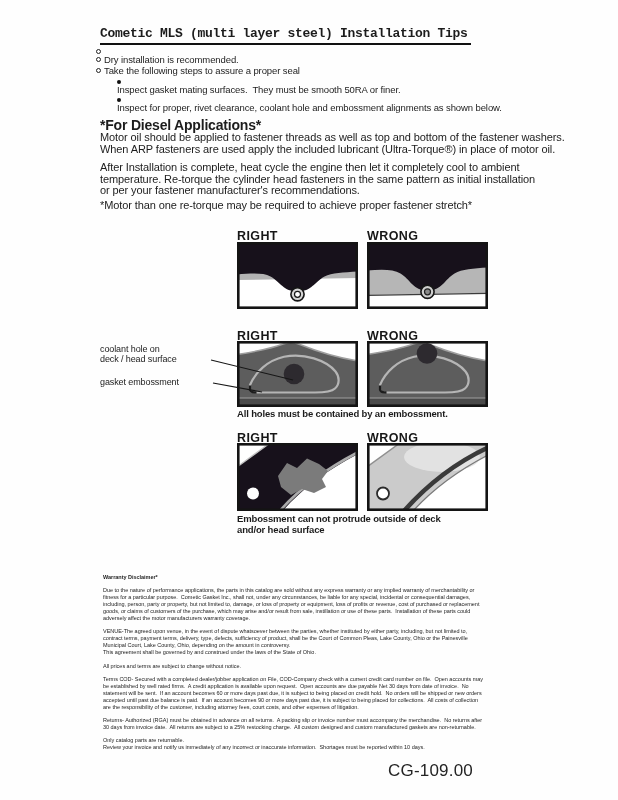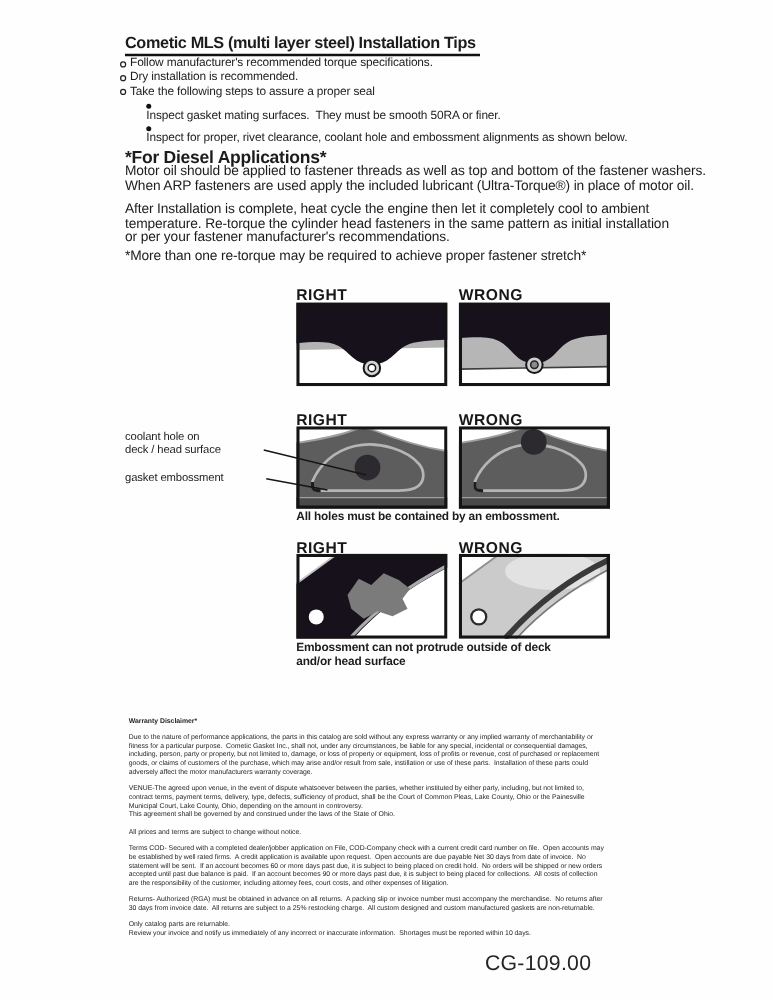--- a/index.html
+++ b/index.html
@@ -2,21 +2,21 @@
 <html><head>
 <meta charset="utf-8">
 <style>
   html,body{margin:0;padding:0;background:#e8e8e8;}
   #page{position:relative;width:618px;height:800px;background:#fefefe;overflow:hidden;
         font-family:"Liberation Sans",sans-serif;color:#1c1c1c;}
   .abs{position:absolute;}
   .pre{white-space:pre;}
   
   .doc-title{left:100px;top:26px;font-size:13px;font-weight:bold;letter-spacing:-0.3px;
-             border-bottom:2px solid #111;padding:0 3px 2px 0;}
+             border-bottom:2px solid #111;padding:0 3px 2px 0;font-family:Liberation Mono, monospace;}
   
   .bullets{left:96px;top:45px;width:440px;font-size:9.5px;letter-spacing:-0.1px;line-height:11.4px;}
   .b-row{display:flex;align-items:flex-start;}
   .b-row.sub{margin-left:21px;flex-direction:column;}
   .marker-open{flex:0 0 auto;width:3px;height:3px;border:1px solid #222;border-radius:50%;margin:3.5px 3px 0 0;}
   .marker-fill{flex:0 0 auto;width:4px;height:4px;background:#111;border-radius:50%;margin:3.3px 2.5px 0 0;}
   
   .diesel-h{left:100px;top:117px;font-size:14px;font-weight:bold;letter-spacing:-0.2px;}
   .para{font-size:11px;letter-spacing:-0.1px;line-height:11.5px;}
   .p1{left:100px;top:132px;}
@@ -37,21 +37,20 @@
 </head>
 <body>
 
 <div id="page">
 
   <div class="abs doc-title pre">Cometic MLS (multi layer steel) Installation Tips</div>
 
   <div class="abs bullets">
     <div class="b-row">
       <span class="marker-open"></span>
-      <span class="pre">Follow manufacturer's recommended torque specifications.</span>
     </div>
     <div class="b-row">
       <span class="marker-open"></span>
       <span class="pre">Dry installation is recommended.</span>
     </div>
     <div class="b-row">
       <span class="marker-open"></span>
       <span class="pre">Take the following steps to assure a proper seal</span>
     </div>
     <div class="b-row sub">
@@ -63,21 +62,21 @@
       <span class="pre">Inspect for proper, rivet clearance, coolant hole and embossment alignments as shown below.</span>
     </div>
   </div>
 
   <div class="abs diesel-h pre">*For Diesel Applications*</div>
   <div class="abs para p1 pre">Motor oil should be applied to fastener threads as well as top and bottom of the fastener washers.
 When ARP fasteners are used apply the included lubricant (Ultra-Torque®) in place of motor oil.</div>
   <div class="abs para p2 pre">After Installation is complete, heat cycle the engine then let it completely cool to ambient
 temperature. Re-torque the cylinder head fasteners in the same pattern as initial installation
 or per your fastener manufacturer's recommendations.</div>
-  <div class="abs para p-note pre">*More than one re-torque may be required to achieve proper fastener stretch*</div>
+  <div class="abs para p-note pre">*Motor than one re-torque may be required to achieve proper fastener stretch*</div>
 
   <div class="abs rw-label pre" style="left:237px;top:229px">RIGHT</div>
   <div class="abs rw-label pre" style="left:367px;top:229px">WRONG</div>
 
   <div class="abs dbox" style="left:237px;top:242px">
     <svg width="121" height="67" viewBox="0 0 121 67">
       <rect width="121" height="67" fill="#ffffff"></rect>
       <path d="M0 30 L121 28.5 L121 36 L0 38 Z" fill="#b3b3b3"></path>
       <path d="M0 0 H121 V29.5 C106 30.5 95 30.5 87.5 34.5 C77.5 40 74.5 49.5 60.5 49.5 C46.5 49.5 43.5 40 33.5 34.5 C26 30.5 14 31.5 0 32.5 Z" fill="#17111b"></path>
       <circle cx="60.5" cy="52.3" r="6.6" fill="#d4d4d4" stroke="#161616" stroke-width="1.6"></circle>

